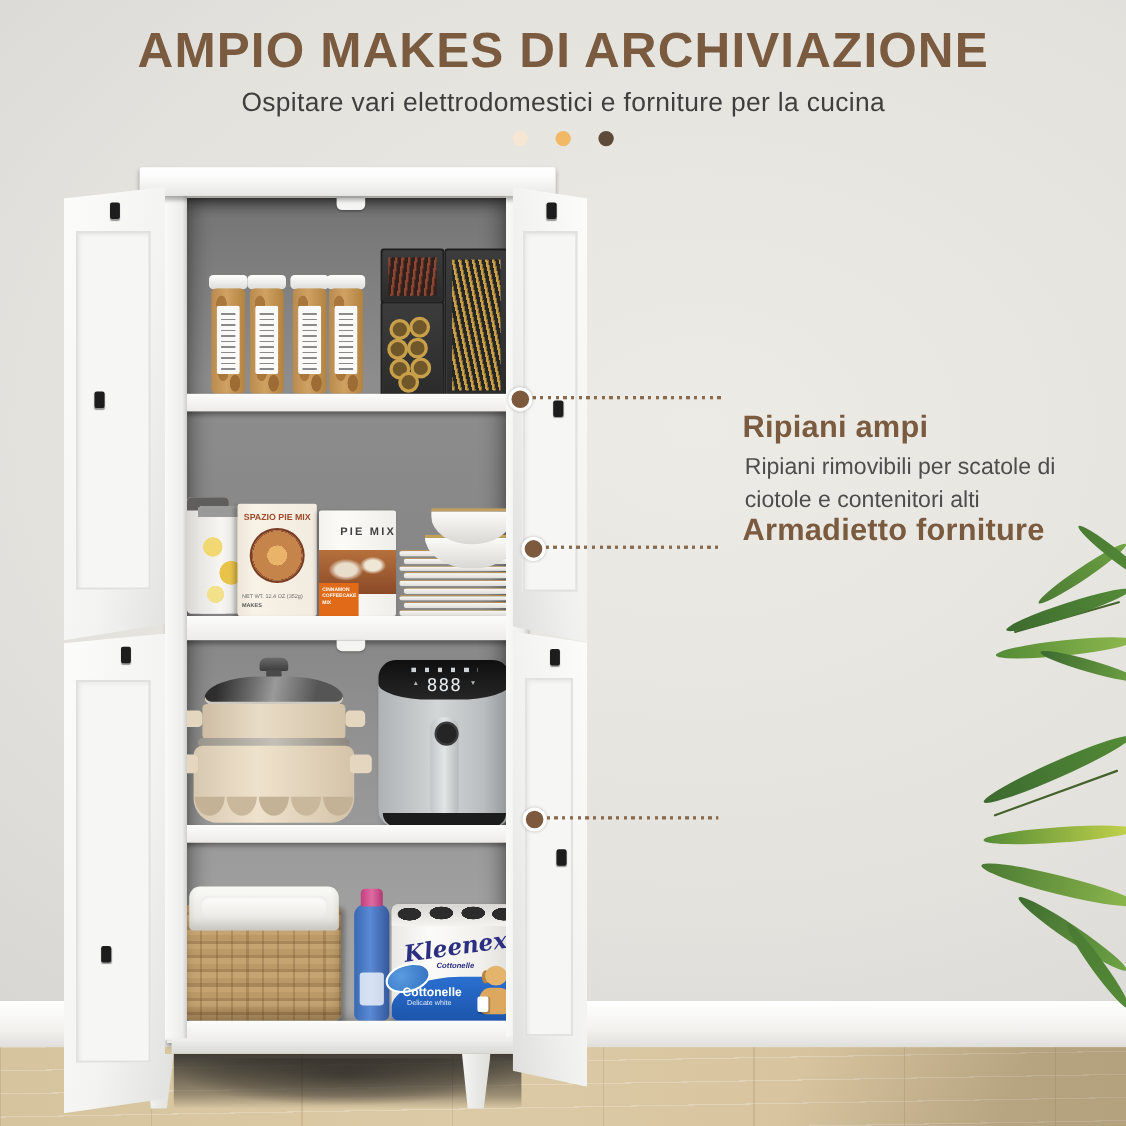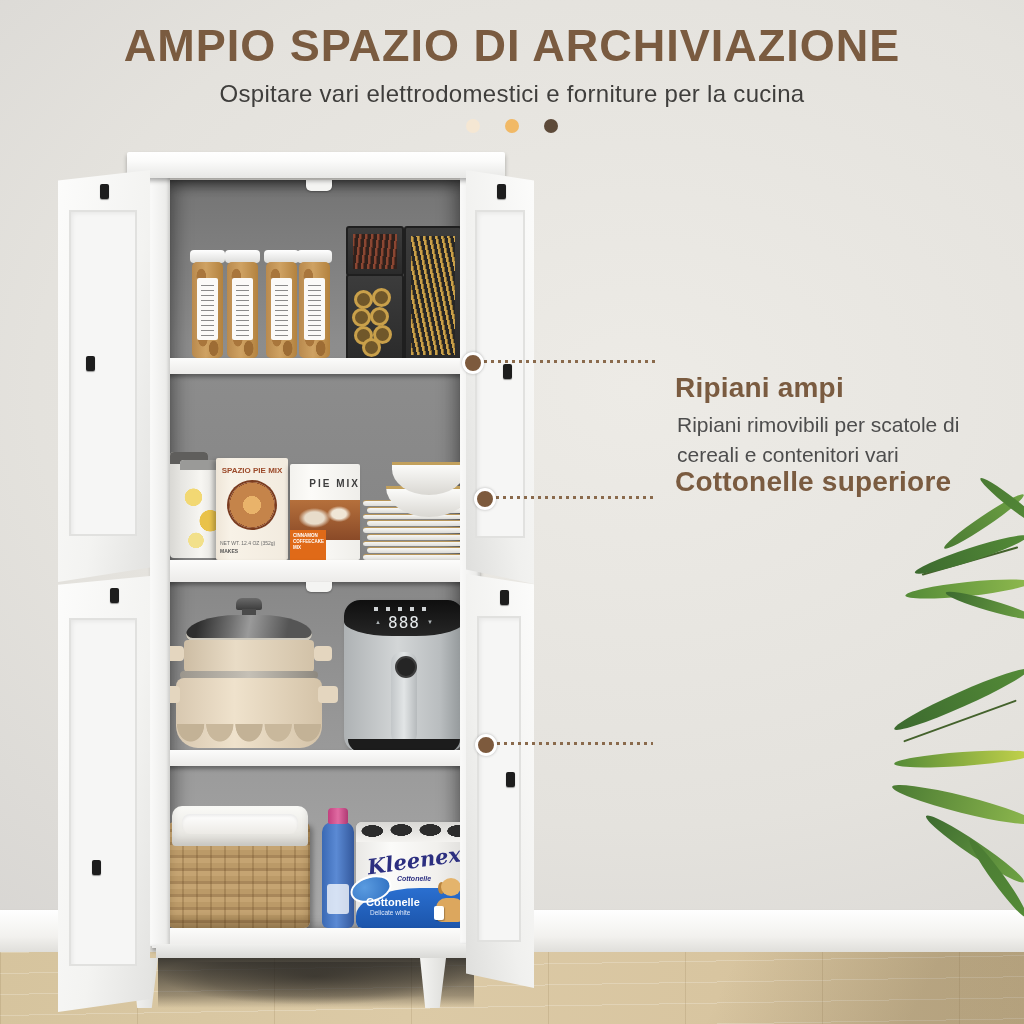--- a/index.html
+++ b/index.html
@@ -171,21 +171,21 @@
 </head>
 <body>
 
 <div class="stage">
 
   <div class="abs baseboard"></div>
   <div class="abs floor"></div>
   <div class="abs floor-shade"></div>
   <div class="abs cab-shadow"></div>
 
-  <div class="abs title">AMPIO SPAZIO DI ARCHIVIAZIONE</div>
+  <div class="abs title">AMPIO MAKES DI ARCHIVIAZIONE</div>
   <div class="abs subtitle">Ospitare vari elettrodomestici e forniture per la cucina</div>
   <div class="abs dots">
     <span class="d1"></span>
     <span class="d2"></span>
     <span class="d3"></span>
   </div>
 
   <div class="abs interior"></div>
   <div class="abs tab" style="left:306px;top:180px;width:26px;height:11px;"></div>
 
@@ -356,25 +356,25 @@
     <div class="leaf" style="left:894px;top:752px;width:138px;height:14px;transform:rotate(-4deg);background:linear-gradient(90deg,#548b37,#c6d44b);"></div>
     <div class="leaf" style="left:890px;top:796px;width:146px;height:17px;transform:rotate(14deg);background:linear-gradient(90deg,#4a7a33,#8fb94e);"></div>
     <div class="leaf" style="left:916px;top:842px;width:118px;height:14px;transform:rotate(34deg);background:linear-gradient(90deg,#3c6a2f,#6fa344);"></div>
     <div class="leaf" style="left:950px;top:872px;width:96px;height:12px;transform:rotate(54deg);background:linear-gradient(90deg,#4a7a33,#548b37);"></div>
   </div>
 
   <div class="abs dotline" style="left:484px;top:360px;width:174px;"></div>
   <div class="abs cdot" style="left:462px;top:352px;"></div>
   <div class="abs callout" style="left:675px;top:324px;width:320px;margin-top:48px;">
     <h2>Ripiani ampi</h2>
-    <p style="width:300px;">Ripiani rimovibili per scatole di cereali e contenitori vari</p>
+    <p style="width:300px;">Ripiani rimovibili per scatole di ciotole e contenitori alti</p>
   </div>
 
   <div class="abs dotline" style="left:496px;top:496px;width:160px;"></div>
   <div class="abs cdot" style="left:474px;top:488px;"></div>
   <div class="abs callout" style="left:675px;top:466px;width:330px;">
-    <h2>Cottonelle superiore</h2>
+    <h2>Armadietto forniture</h2>
   </div>
 
   <div class="abs dotline" style="left:497px;top:742px;width:156px;"></div>
   <div class="abs cdot" style="left:475px;top:734px;"></div>
 
 </div>
 
 </body></html>

